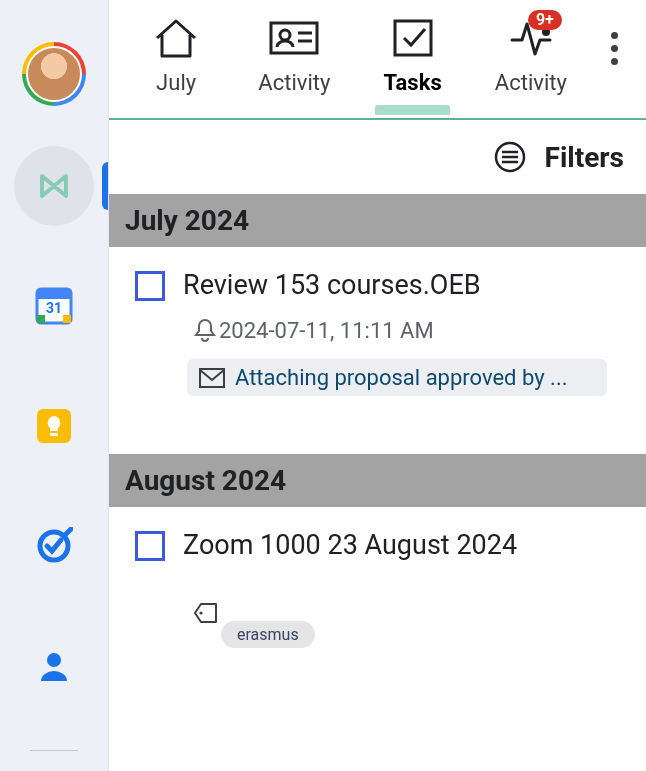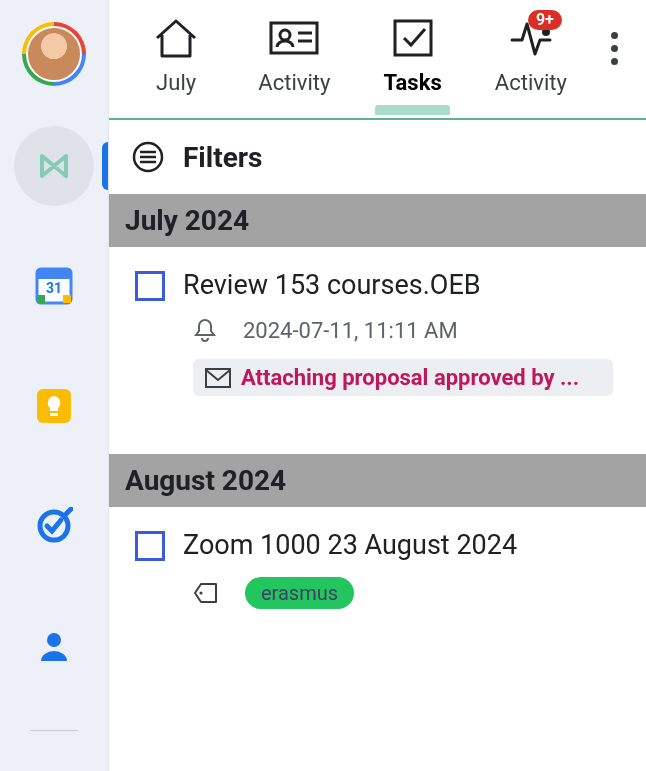--- a/index.html
+++ b/index.html
@@ -23,20 +23,21 @@
   .left-rail {
     width: 108px;
     height: 100%;
     background: #edf1f7;
     display: flex;
     flex-direction: column;
     align-items: center;
     padding-top: 22px;
     gap: 40px;
     position: relative;
+    justify-content: center;
   }
 
   .avatar-ring {
     width: 64px; height: 64px;
     border-radius: 50%;
     background: conic-gradient(#ea4335 0 90deg, #4285f4 90deg 180deg, #34a853 180deg 270deg, #fbbc05 270deg 360deg);
     padding: 4px;
     display: flex; align-items: center; justify-content: center;
   }
   .avatar-inner {
@@ -137,20 +138,21 @@
   }
   .dots { display: flex; flex-direction: column; gap: 6px; }
   .dots span { width: 7px; height: 7px; border-radius: 50%; background: #3c4043; }
 
   
   .filters-row {
     display: flex;
     align-items: center;
     gap: 18px;
     padding: 20px 22px;
+    justify-content: flex-end;
   }
   .filters-label { font-size: 28px; font-weight: 700; }
 
   
   .section-header {
     background: #a3a3a3;
     padding: 10px 16px;
     font-size: 28px;
     font-weight: 700;
     color: #202124;
@@ -167,48 +169,48 @@
     width: 30px; height: 30px;
     border: 3px solid #3b5bdb;
     margin-top: 2px;
     cursor: pointer;
   }
   .task-body { flex: 1; display: flex; flex-direction: column; gap: 16px; }
   .task-title { font-size: 27px; color: #202124; }
   .task-meta-row {
     display: flex;
     align-items: center;
-    gap: 26px;
+    gap: 2px;
     color: #5f6368;
     font-size: 22px;
     padding-left: 10px;
   }
   .attachment-chip {
     display: inline-flex;
     align-items: center;
     gap: 10px;
     background: #eceef1;
     border-radius: 6px;
     padding: 6px 12px;
-    color: #be185d;
+    color: #0c4a6e;
     font-size: 22px;
-    margin-left: 10px;
+    margin-left: 4px;
     max-width: 420px;
     overflow: hidden;
     white-space: nowrap;
-    font-weight: bold;
   }
   .tag-chip {
     display: inline-flex;
     align-items: center;
-    background: #22c55e;
+    background: #e5e5e5;
     color: #3c4265;
-    font-size: 20px;
+    font-size: 16px;
     border-radius: 999px;
     padding: 4px 16px;
+    margin-top: 44px;
   }
 
   svg { display: block; }
 </style>
 </head>
 <body>
 
 <div class="app">
 
   <div class="left-rail">

